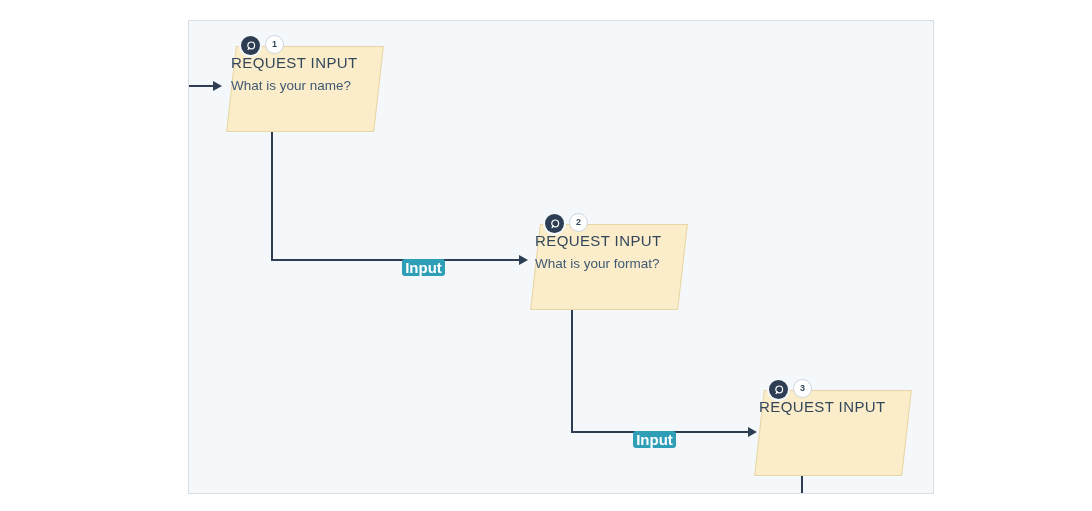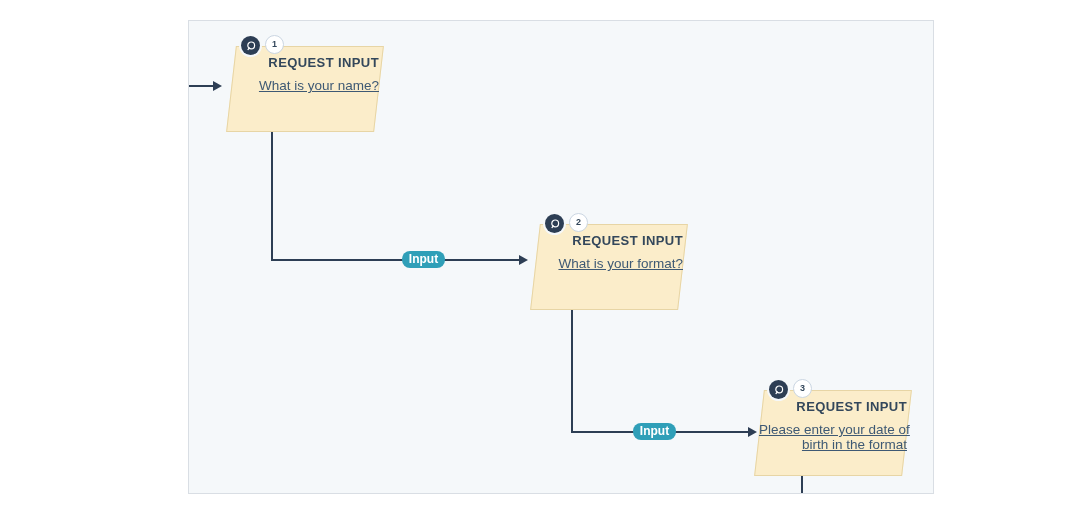--- a/index.html
+++ b/index.html
@@ -11,27 +11,27 @@
     position:absolute;left:188px;top:20px;width:744px;height:472px;
     background:#f5f8fa;border:1px solid #d9dee4;overflow:hidden;
   }
   .node{position:absolute;width:148px;height:86px;}
   .node .shape{
     position:absolute;left:0;top:0;right:0;bottom:0;
     background:#fbedca;border:1px solid #e7d5a5;
     transform:skewX(-6.5deg);
   }
   .node .type-label{
-    position:absolute;top:11px;left:0;width:100%;text-align:right;
-    font-size:13px;line-height:11px;font-weight:bold;letter-spacing:.4px;
+    position:absolute;top:11px;left:0;width:100%;text-align:left;
+    font-size:15px;line-height:11px;font-weight:normal;letter-spacing:.4px;
     color:#33475b;
   }
   .node .body-text{
-    position:absolute;top:32px;left:0;width:100%;text-align:right;
-    font-size:13.5px;line-height:15px;color:#3e5974;text-decoration:underline;
+    position:absolute;top:32px;left:0;width:100%;text-align:left;
+    font-size:13.5px;line-height:15px;color:#3e5974;
   }
   .node .body-text div{white-space:nowrap;}
   .badge-chat{
     position:absolute;top:-10px;left:10px;width:19px;height:19px;
     border-radius:50%;background:#2d3e54;box-shadow:0 0 0 2px #f5f8fa;
     display:flex;align-items:center;justify-content:center;z-index:3;
   }
   .badge-num{
     position:absolute;top:-11px;left:34px;width:17px;height:17px;
     border-radius:50%;background:#ffffff;border:1px solid #cbd6e2;
@@ -40,23 +40,23 @@
   }
   .hline,.vline{position:absolute;background:#2d3e54;}
   .hline{height:2px;}
   .vline{width:2px;}
   .arrow{
     position:absolute;width:0;height:0;
     border-top:5px solid transparent;border-bottom:5px solid transparent;
     border-left:9px solid #2d3e54;
   }
   .input-pill{
-    position:absolute;width:43px;height:17px;border-radius:8px;
-    background:#2f9fb8;color:#ffffff;font-size:12px;font-weight:bold;
-    text-align:center;line-height:17px;z-index:2;
+    position:absolute;width:43px;height:17px;border-radius:3px;
+    background:#2f9fb8;color:#ffffff;font-size:15px;font-weight:bold;
+    text-align:center;line-height:17px;z-index:2;margin-top:8px;
   }
 </style>
 </head>
 <body>
 
 <div class="canvas">
 
   <div class="hline" style="left:0;top:64px;width:25px;"></div>
   <div class="arrow" style="left:24px;top:60px;"></div>
 
@@ -103,21 +103,17 @@
   <div class="node" style="left:570px;top:369px;">
     <div class="shape"></div>
     <div class="badge-chat">
       <svg width="12" height="12" viewBox="0 0 12 12" fill="none">
         <circle cx="6.2" cy="5.4" r="3.4" stroke="#ffffff" stroke-width="1.2"></circle>
         <path d="M3 9.6 L4.3 7.8" stroke="#ffffff" stroke-width="1.2" stroke-linecap="round"></path>
       </svg>
     </div>
     <div class="badge-num">3</div>
     <div class="type-label">REQUEST INPUT</div>
-    <div class="body-text">
-      <div>Please enter your date of</div>
-      <div>birth in the format</div>
-    </div>
   </div>
 
   <div class="vline" style="left:612px;top:455px;height:20px;"></div>
 
 </div>
 
 </body></html>

